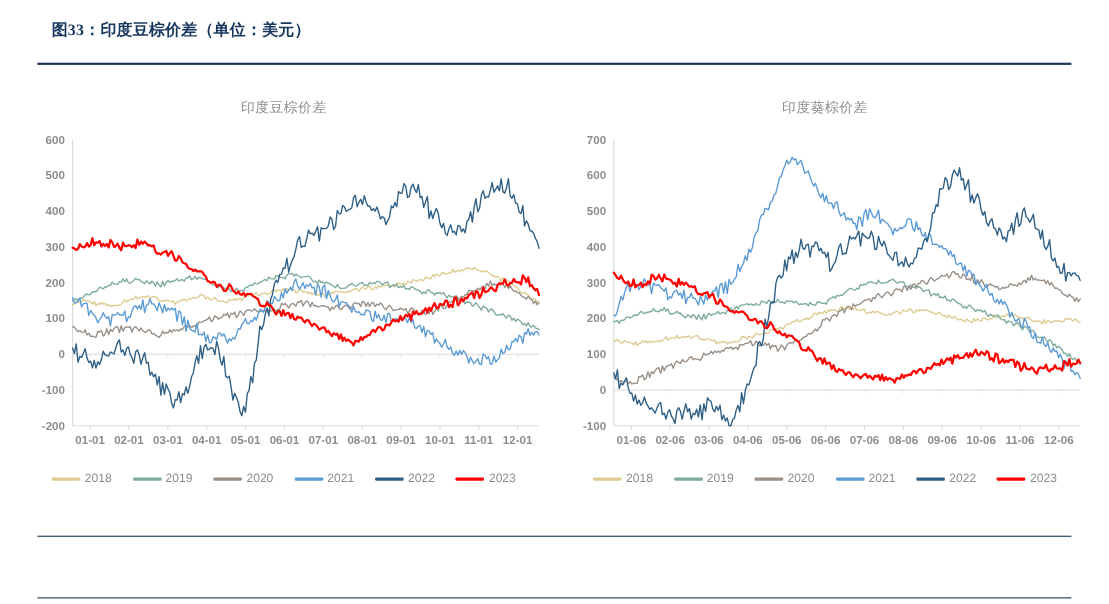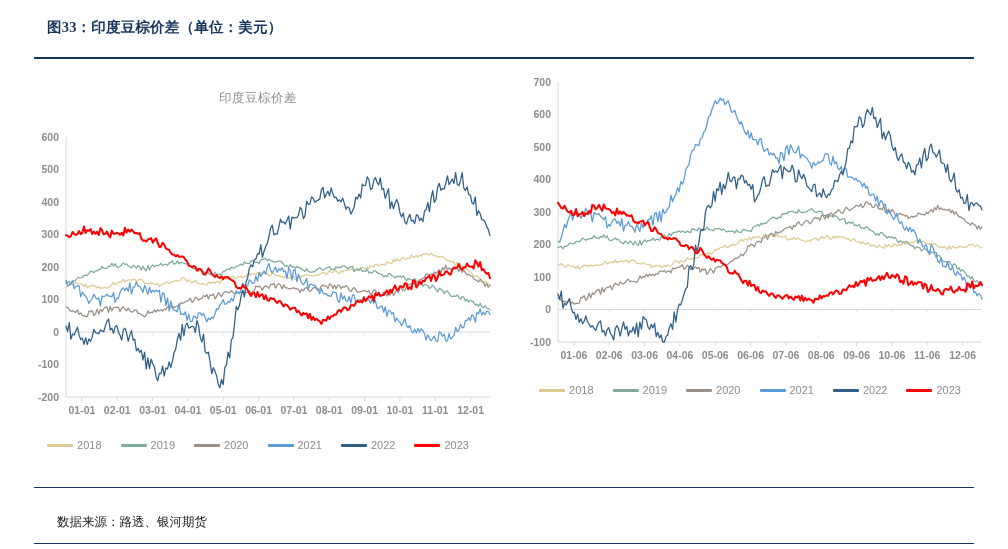--- a/index.html
+++ b/index.html
@@ -63,21 +63,21 @@
   
   .chart-block { position: absolute; top: 70px; height: 410px; }
   .chart-block.left  { left: 18px;  width: 480px; }
   .chart-block.right { left: 510px; width: 480px; }
 
   .chart-title {
     text-align: center;
     font-size: 12.5px;
     color: #8c8c8c;
     margin-top: 20px;
-    margin-bottom: 18px;
+    margin-bottom: 8px;
     letter-spacing: 0.5px;
   }
   .plot-wrap { position: relative; width: 100%; height: 310px; font-weight: bold; }
   svg.plot { display: block; }
 
   .axis-text { font-size: 10.5px; fill: #8c8c8c; font-family: "Liberation Sans", sans-serif; }
   .ytick { text-anchor: end; }
   .xtick { text-anchor: middle; }
 
   
@@ -187,20 +187,21 @@
           <span class="legend-label">2022</span>
         </div>
         <div class="legend-item">
           <span class="legend-swatch" style="background: rgb(255, 0, 0);"></span>
           <span class="legend-label">2023</span>
         </div>
       </div>
   </div>
 
   <div class="chart-block right">
+    <div class="chart-title">印度葵棕价差</div>
     <div class="plot-wrap">
       <svg class="plot" id="plot-1" width="480" height="310" viewBox="0 0 480 310">
           <text x="41" y="15.5" class="axis-text ytick">700</text>
           <text x="41" y="48" class="axis-text ytick">600</text>
           <text x="41" y="80.5" class="axis-text ytick">500</text>
           <text x="41" y="113" class="axis-text ytick">400</text>
           <text x="41" y="145.5" class="axis-text ytick">300</text>
           <text x="41" y="178" class="axis-text ytick">200</text>
           <text x="41" y="210.5" class="axis-text ytick">100</text>
           <text x="41" y="243" class="axis-text ytick">0</text>
@@ -273,15 +274,14 @@
           <span class="legend-swatch" style="background: rgb(46, 95, 134);"></span>
           <span class="legend-label">2022</span>
         </div>
         <div class="legend-item">
           <span class="legend-swatch" style="background: rgb(255, 0, 0);"></span>
           <span class="legend-label">2023</span>
         </div>
       </div>
   </div>
 
-  <div class="source">数据来源：路透、银河期货</div>
 
 </div>
 
 </body></html>

